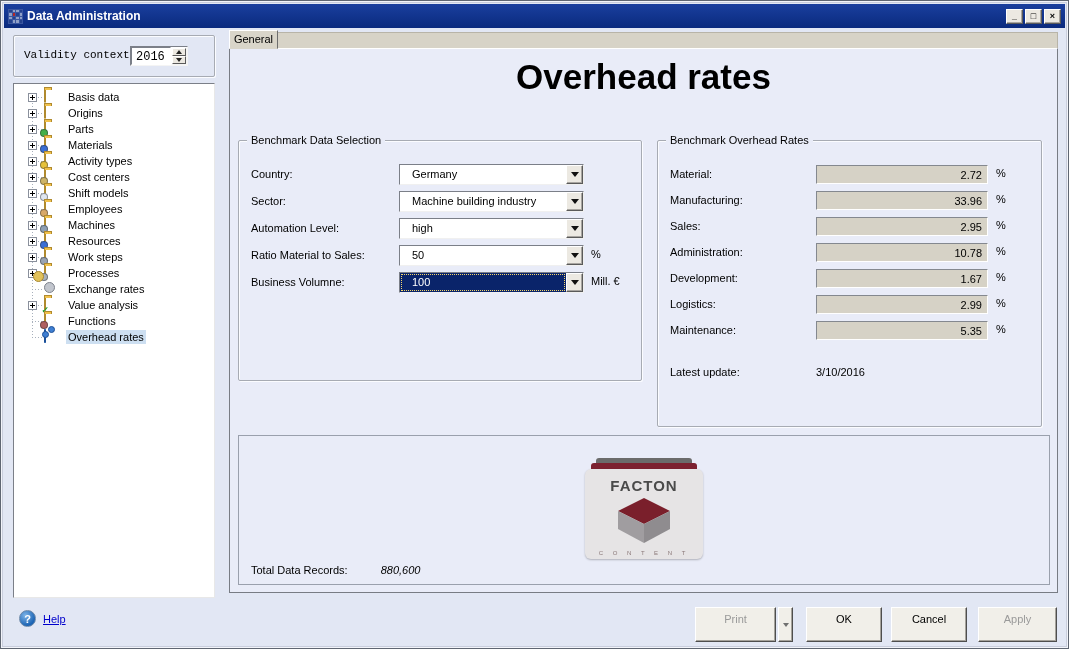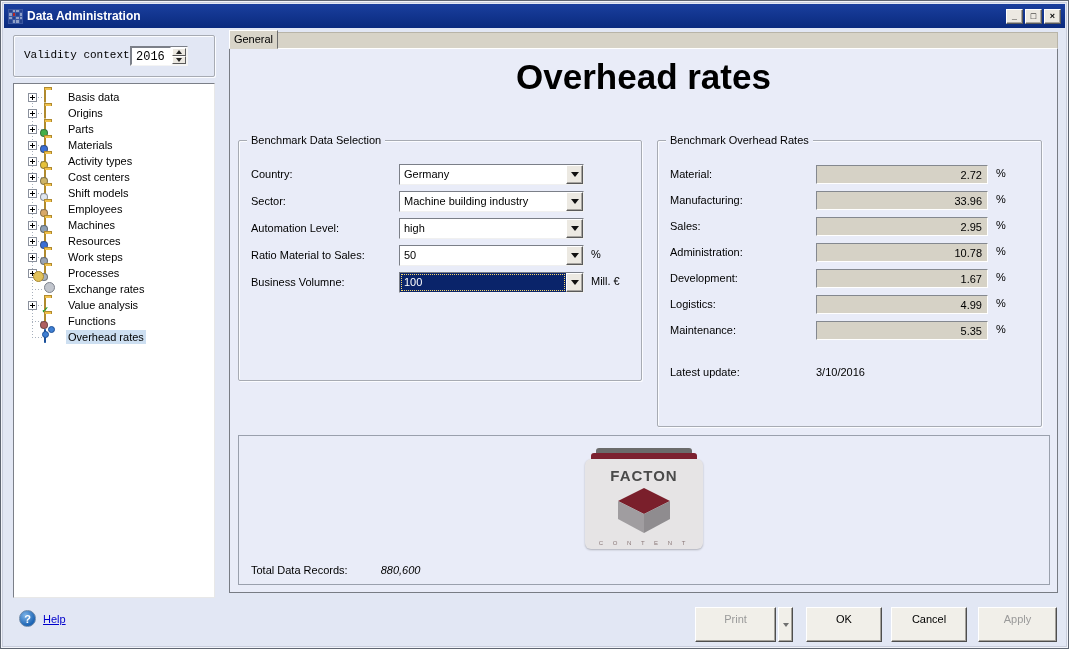--- a/index.html
+++ b/index.html
@@ -86,40 +86,40 @@
 
   .page-heading{ position:absolute; left:0; right:0; top:8px; text-align:center;
     font-size:35px; font-weight:bold; letter-spacing:0; }
 
   .sel-group{ left:8px; top:91px; width:404px; height:241px; }
   .sel-group .grouplabel, .rates-group .grouplabel, .logo-panel-label{ background:#e9ecf8; }
   .frow{ position:absolute; left:0; width:100%; height:21px; }
   .flabel{ position:absolute; left:12px; top:4px; }
   .combo{ position:absolute; left:160px; top:0; width:185px; height:21px; display:flex;
     border:1px solid; border-color:#7b7f88 #f0f0f0 #f0f0f0 #7b7f88; background:#fff; }
-  .combo-value{ flex:1; padding:3px 4px 0 4px; white-space:nowrap; overflow:hidden; }
+  .combo-value{ flex:1; padding:3px 4px 0 12px; white-space:nowrap; overflow:hidden; }
   .combo-value.focused{ background:#0a246a; color:#fff; outline:1px dotted #f5d76e; outline-offset:-2px; }
   .combo-btn{ width:17px; background:#ece9e2; border:1px solid; border-color:#fff #5a5a5a #5a5a5a #fff;
     box-shadow:inset -1px -1px 0 #a8a5a0; display:flex; align-items:center; justify-content:center; }
   .combo-arr{ width:0; height:0; border-left:4px solid transparent; border-right:4px solid transparent; border-top:5px solid #111; }
   .funit{ position:absolute; left:352px; top:3px; }
 
   .rates-group{ left:427px; top:91px; width:385px; height:287px; }
   .rrow{ position:absolute; height:19px; width:100%; }
   .rlabel{ position:absolute; left:12px; top:3px; }
   .rfield{ position:absolute; left:158px; top:0; width:172px; height:19px; background:#d6d2c6;
     border:1px solid; border-color:#84888f #fff #fff #84888f; text-align:right; padding:3px 5px 0 0; }
   .runit{ position:absolute; left:338px; top:2px; }
   .latest-row{ position:absolute; left:0; top:225px; width:100%; }
   .latest-label{ position:absolute; left:12px; }
   .latest-value{ position:absolute; left:158px; }
 
   .logo-panel{ position:absolute; left:8px; top:386px; width:812px; height:150px;
     background:#e9ecf8; border:1px solid #9aa0ad; }
-  .logo{ position:absolute; left:50%; top:12px; transform:translateX(-50%); width:118px; text-align:center; }
+  .logo{ position:absolute; left:50%; top:22px; transform:translateX(-50%); width:118px; text-align:center; }
   .logo-bar1{ width:96px; height:5px; margin:0 auto; background:#6b6b6b; border-radius:3px 3px 0 0; }
   .logo-bar2{ width:106px; height:6px; margin:0 auto; background:#7c2130; border-radius:3px 3px 0 0; }
   .logo-card{ width:118px; height:90px; background:#e6e4e5; border-radius:6px; box-shadow:0 1px 2px rgba(0,0,0,.25);
     padding-top:8px; }
   .logo-brand{ font-size:15px; font-weight:bold; color:#4a4a4a; letter-spacing:1px; }
   .logo-sub{ font-size:6px; letter-spacing:4px; color:#8a7878; margin-top:4px; }
   .records-row{ position:absolute; left:12px; top:128px; }
   .records-label{ display:inline-block; }
   .records-value{ display:inline-block; margin-left:30px;font-style:italic; }
 
@@ -357,21 +357,21 @@
         <div class="rfield">10.78</div>
         <span class="runit">%</span>
       </div>
       <div class="rrow" style="top:128px;">
         <span class="rlabel">Development:</span>
         <div class="rfield">1.67</div>
         <span class="runit">%</span>
       </div>
       <div class="rrow" style="top:154px;">
         <span class="rlabel">Logistics:</span>
-        <div class="rfield">4.99</div>
+        <div class="rfield">2.99</div>
         <span class="runit">%</span>
       </div>
       <div class="rrow" style="top:180px;">
         <span class="rlabel">Maintenance:</span>
         <div class="rfield">5.35</div>
         <span class="runit">%</span>
       </div>
 
       <div class="latest-row">
         <span class="latest-label">Latest update:</span>

